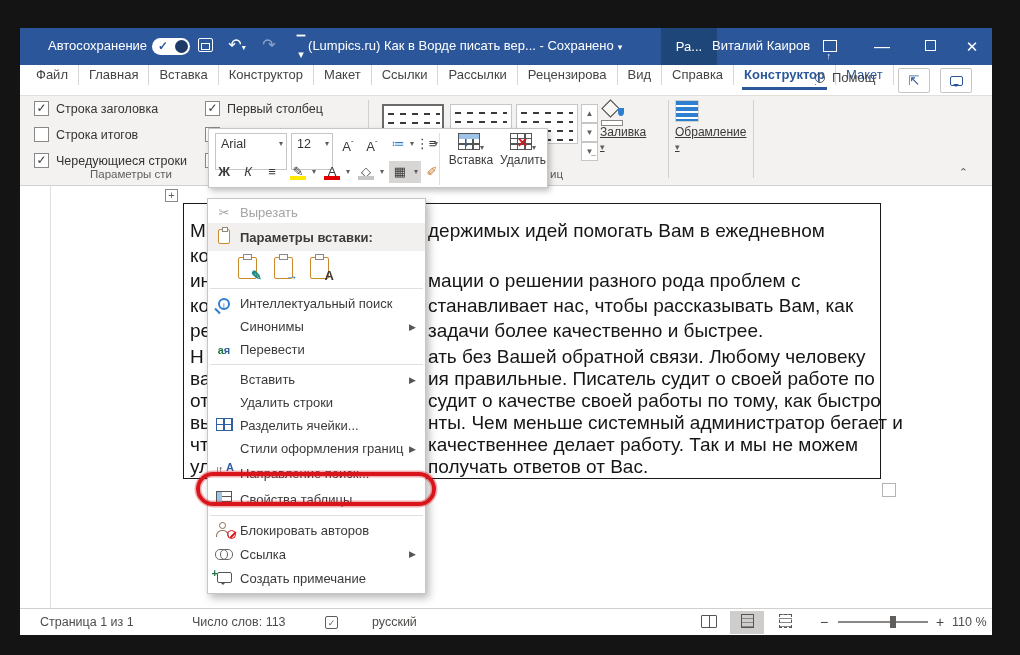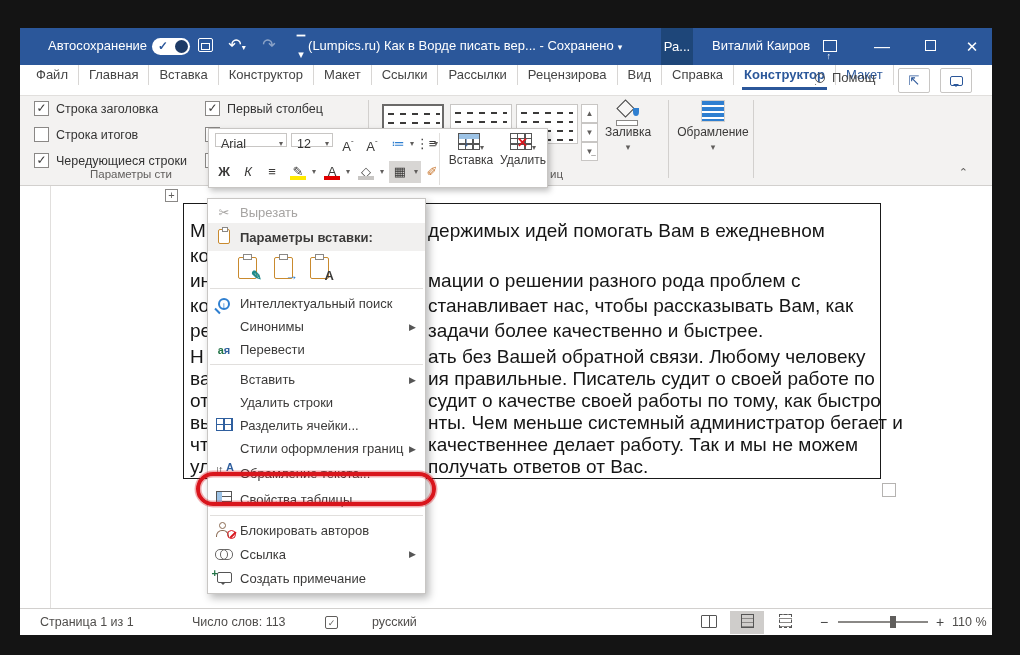--- a/index.html
+++ b/index.html
@@ -16,21 +16,21 @@
   .toggle .knob { position:absolute; right:2px; top:2px; width:13px; height:13px; border-radius:50%; background:#1d3a66; }
   .qat { position:absolute; top:7px; color:#fff; font-size:16px; width:26px; text-align:center; }
   .qat.save { left:172px; }
   .qat.undo { left:204px; }
   .qat.redo { left:236px; opacity:.45; }
   .qat.more { left:268px; font-size:11px; }
   .saveicon { display:inline-block; width:15px; height:14px; border:1.6px solid #fff; border-radius:2px; position:relative; top:3px;}
   .saveicon:after { content:""; position:absolute; left:2px; bottom:1px; width:7px; height:5px; border:1.2px solid #fff; }
   .doctitle { position:absolute; left:50%; top:10px; transform:translateX(-63%); white-space:nowrap; font-size:13px; }
   .doctitle .caret { font-size:9px; margin-left:4px; }
-  .sharebox { position:absolute; left:641px; top:0; width:32px; height:37px; background:#1e4679; color:#fff; font-size:13px; line-height:37px; text-align:center; }
+  .sharebox { position:absolute; left:641px; top:0; width:56px; height:37px; background:#1e4679; color:#fff; font-size:13px; line-height:37px; text-align:center; }
   .username { position:absolute; left:692px; top:10px; font-size:13px; }
   .winbtn { position:absolute; top:0; width:44px; height:37px; color:#fff; text-align:center; line-height:37px; font-size:14px; }
   .ribopts { left:788px; }
   .minimize { left:840px; font-size:16px; }
   .maximize { left:888px; }
   .closebtn { left:930px; font-size:15px; }
   .ribopticon { display:inline-block; width:14px; height:12px; border:1.4px solid #fff; position:relative; top:1px; }
   .ribopticon:after { content:"\2191"; position:absolute; left:2.5px; top:-3px; font-size:9px; }
   .maxicon { display:inline-block; width:11px; height:11px; border:1.4px solid #fff; }
 
@@ -61,32 +61,32 @@
     background-image:
       repeating-linear-gradient(90deg,#3b3a39 0 6px,transparent 6px 12px),
       repeating-linear-gradient(90deg,#3b3a39 0 6px,transparent 6px 12px),
       repeating-linear-gradient(90deg,#3b3a39 0 6px,transparent 6px 12px),
       repeating-linear-gradient(90deg,#3b3a39 0 6px,transparent 6px 12px);
     background-size:52px 2px,52px 2px,52px 2px,52px 2px;
     background-position:4px 7px,4px 16px,4px 25px,4px 34px; background-repeat:no-repeat; }
   .thumb.sel { border:2px solid #6b6a69; }
   .gscroll { position:absolute; top:8px; width:17px; height:58px; }
   .gscroll .gb { width:17px; height:19px; border:1px solid #c8c6c4; background:#fff; font-size:8px; color:#605e5c; text-align:center; line-height:18px; }
-  .bigbtn { position:absolute; text-align:center; font-size:12px; color:#3b3a39; }
+  .bigbtn { position:absolute; font-size:12px; color:#3b3a39;text-decoration:underline; }
   .bigbtn .caret { font-size:9px; color:#605e5c; }
   .bucketicon { display:inline-block; width:26px; height:22px; position:relative; }
   .bucketicon .b1 { position:absolute; left:4px; top:2px; width:13px; height:13px; border:1.6px solid #444; transform:rotate(45deg); background:#f7f6f5; }
   .bucketicon .drip { position:absolute; right:2px; top:8px; width:6px; height:8px; background:#2f7fd0; border-radius:0 0 60% 60%; }
   .bucketicon .base { position:absolute; left:1px; bottom:-4px; width:22px; height:6px; border:1px solid #8a8886; background:#fff; }
   .bordersicon { display:inline-block; width:24px; height:22px; background:linear-gradient(#2f7fd0 0 4px,#fff 4px 6px,#2f7fd0 6px 10px,#fff 10px 12px,#2f7fd0 12px 16px,#fff 16px 18px,#2f7fd0 18px 22px); border:1px solid #d2d0ce; }
   .collapse { position:absolute; right:24px; bottom:6px; color:#605e5c; font-size:11px; }
 
   
   .minibar { position:absolute; left:188px; top:100px; width:340px; height:60px; background:#fff; border:1px solid #c8c6c4; box-shadow:2px 3px 6px rgba(0,0,0,.25); z-index:30; }
-  .combo { position:absolute; height:14px; border:1px solid #c8c6c4; background:#fff; font-size:12.5px; color:#333; line-height:20px; padding-left:5px; }
+  .combo { position:absolute; height:37px; border:1px solid #c8c6c4; background:#fff; font-size:12.5px; color:#333; line-height:20px; padding-left:5px; }
   .combo .caret { position:absolute; right:3px; top:0; font-size:8px; color:#605e5c; }
   .mbtn { position:absolute; width:22px; height:22px; text-align:center; line-height:22px; font-size:13px; color:#3b3a39; }
   .mbtn .sub { font-size:8px; vertical-align:super; }
   .mcaret { position:absolute; width:10px; height:22px; font-size:8px; color:#605e5c; text-align:center; line-height:22px; }
   .underbar { position:absolute; left:3px; bottom:3px; width:16px; height:4px; }
   .mdivider { position:absolute; left:230px; top:4px; width:1px; height:52px; background:#e1dfdd; }
   .bigtool { position:absolute; top:4px; width:52px; height:52px; text-align:center; font-size:12px; color:#3b3a39; }
   .tblicon { display:inline-block; width:22px; height:17px; border:1.4px solid #555; position:relative;
     background:repeating-linear-gradient(90deg,transparent 0 6px,#555 6px 7.4px), repeating-linear-gradient(transparent 0 4px,#555 4px 5.4px); }
   .tblicon.ins { background:linear-gradient(#9dc3e6 0 5px,transparent 5px), repeating-linear-gradient(90deg,transparent 0 6px,#555 6px 7.4px), repeating-linear-gradient(transparent 0 4px,#555 4px 5.4px); }
@@ -365,21 +365,21 @@
         <span class="ic"><span class="gridicon"></span></span>
           <span class="lbl">Разделить ячейки...</span>
       </div>
       <div class="mi">
         <span class="ic"></span>
           <span class="lbl">Стили оформления границ</span>
           <span class="arrow">▶</span>
       </div>
       <div class="mi tall">
         <span class="ic"><span class="diricon"><span class="ar">↓↑</span><span class="A">A</span></span></span>
-          <span class="lbl">Обрамление текста...</span>
+          <span class="lbl">Направление поиск...</span>
       </div>
       <div class="mi tall">
         <span class="ic"><span class="propicon"></span></span>
           <span class="lbl">Свойства таблицы...</span>
       </div>
       <div class="msep"></div>
       <div class="mi">
         <span class="ic"><span class="personicon"><span class="head"></span><span class="body"></span><span class="no"></span></span></span>
           <span class="lbl">Блокировать авторов</span>
       </div>

